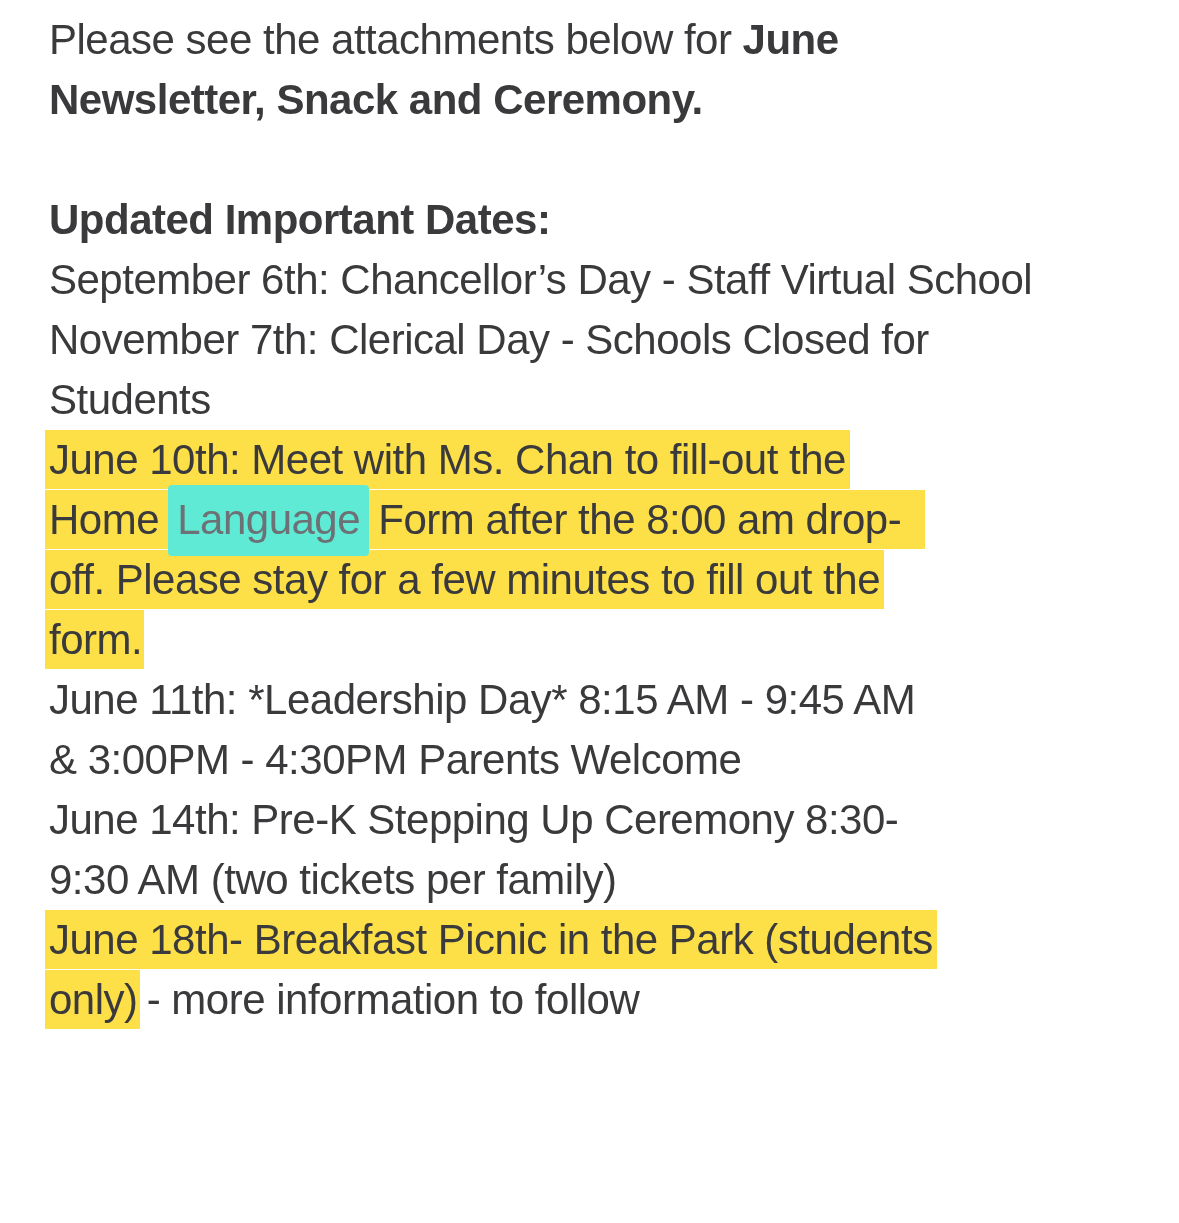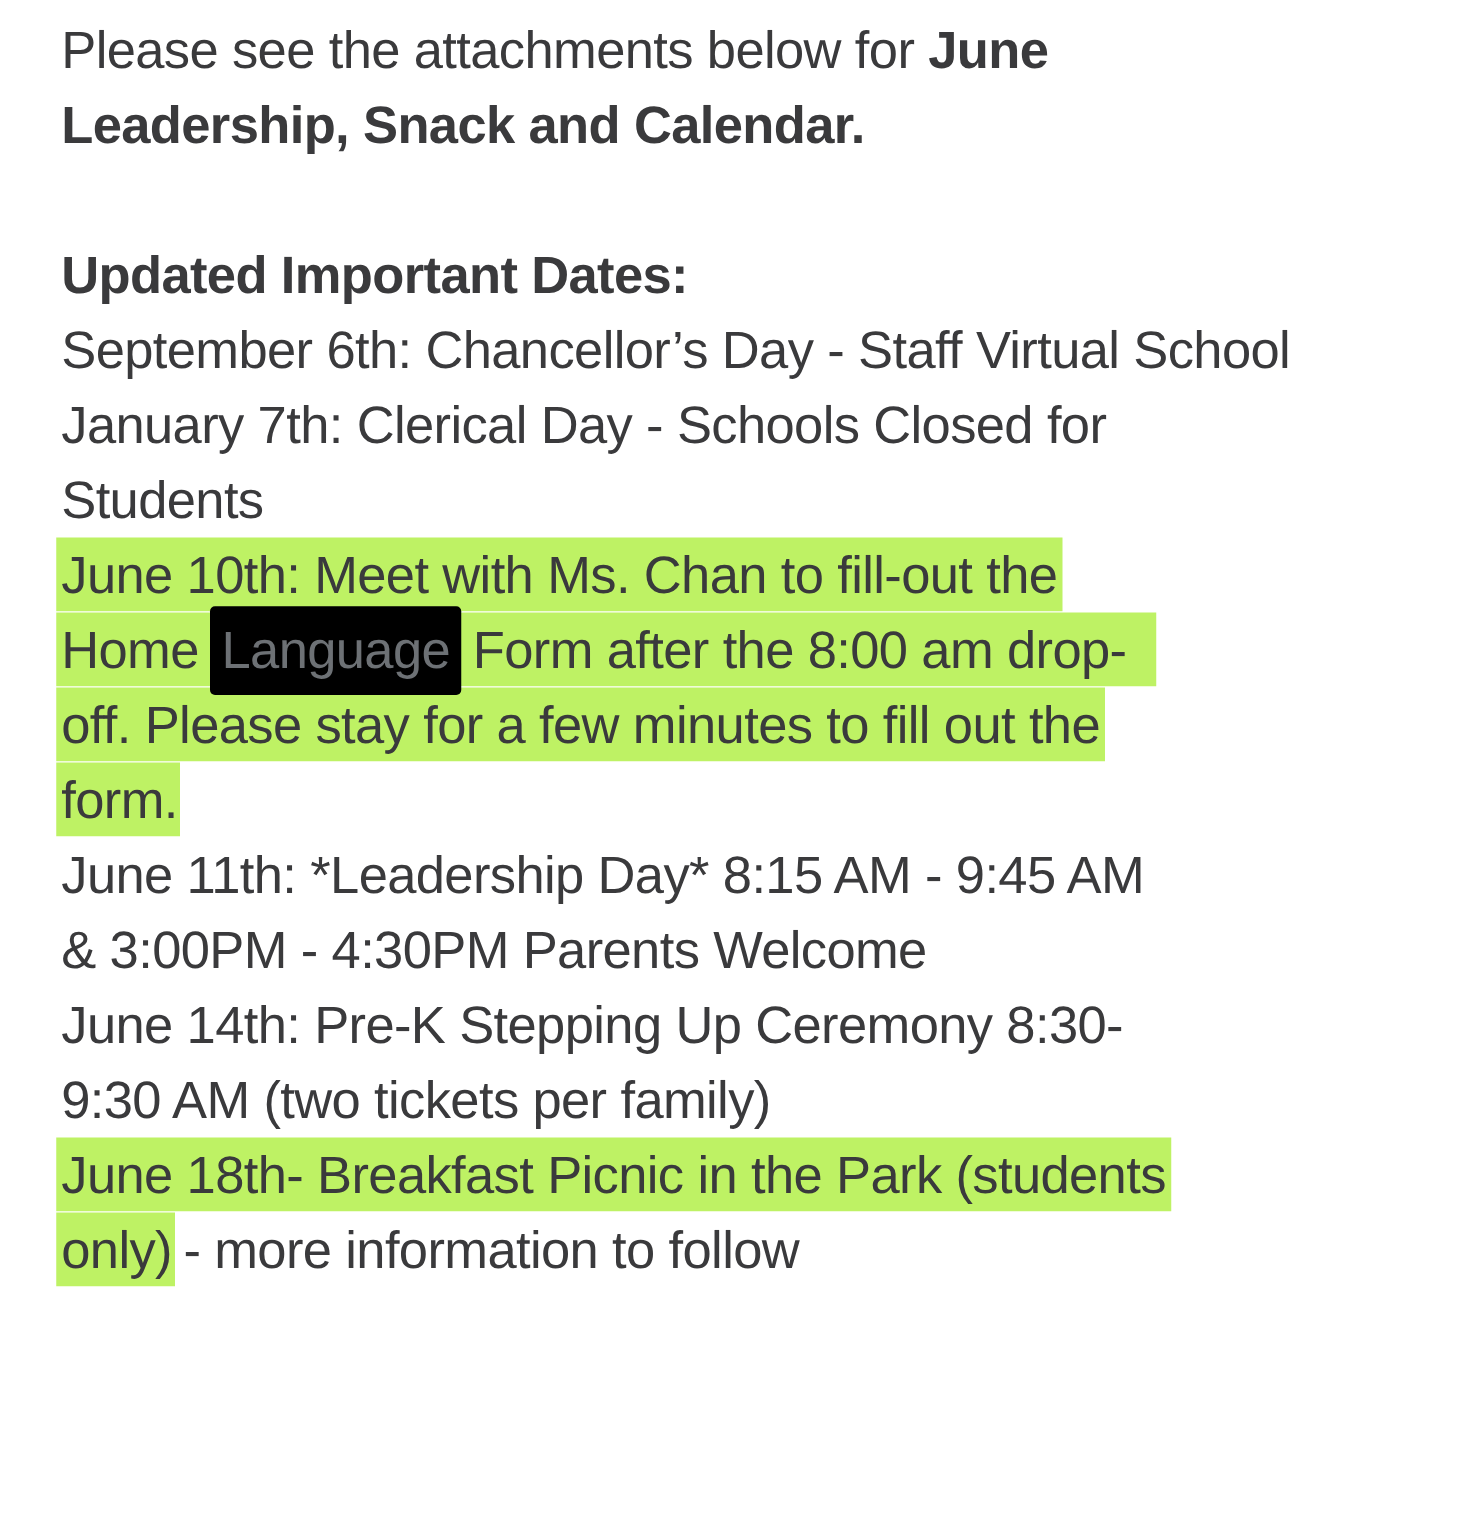--- a/index.html
+++ b/index.html
@@ -20,46 +20,46 @@
     letter-spacing: -0.5px;
     color: #3a3a3c;
   }
   .line {
     white-space: pre;
     height: 60px;
   }
   .seg-normal { font-weight: 400; }
   .seg-bold   { font-weight: 700; }
   .seg-hl {
-    background: #bef264;
+    background: #fde047;
     padding: 6px 4px;
     margin: 0 -4px;
   }
   .seg-hl-match {
-    background: #000000;
+    background: #5eead4;
     color: #6d7175;
     padding: 11px 9px 13px 9px;
     margin: 11px -2px;
     border-radius: 4px;
     position: relative;
     z-index: 1;
   }
   .pad-md { padding-right: 2px; }
   .pad-lg { padding-right: 24px; }
 </style>
 </head>
 <body>
 
 <div class="doc">
     <div class="line"><span class="seg-normal">Please see the attachments below for </span><span class="seg-bold">June</span></div>
-    <div class="line"><span class="seg-bold">Leadership, Snack and Calendar.</span></div>
+    <div class="line"><span class="seg-bold">Newsletter, Snack and Ceremony.</span></div>
     <div class="line">&nbsp;</div>
     <div class="line"><span class="seg-bold">Updated Important Dates:</span></div>
     <div class="line"><span class="seg-normal">September 6th: Chancellor’s Day - Staff Virtual School</span></div>
-    <div class="line"><span class="seg-normal">January 7th: Clerical Day - Schools Closed for</span></div>
+    <div class="line"><span class="seg-normal">November 7th: Clerical Day - Schools Closed for</span></div>
     <div class="line"><span class="seg-normal">Students</span></div>
     <div class="line"><span class="seg-hl">June 10th: Meet with Ms. Chan to fill-out the</span></div>
     <div class="line"><span class="seg-hl">Home </span><span class="seg-hl-match">Language</span><span class="seg-hl pad-lg"> Form after the 8:00 am drop-</span></div>
     <div class="line"><span class="seg-hl">off. Please stay for a few minutes to fill out the</span></div>
     <div class="line"><span class="seg-hl pad-md">form.</span></div>
     <div class="line"><span class="seg-normal">June 11th: *Leadership Day* 8:15 AM - 9:45 AM</span></div>
     <div class="line"><span class="seg-normal">&amp; 3:00PM - 4:30PM Parents Welcome</span></div>
     <div class="line"><span class="seg-normal">June 14th: Pre-K Stepping Up Ceremony 8:30-</span></div>
     <div class="line"><span class="seg-normal">9:30 AM (two tickets per family)</span></div>
     <div class="line"><span class="seg-hl">June 18th- Breakfast Picnic in the Park (students</span></div>

